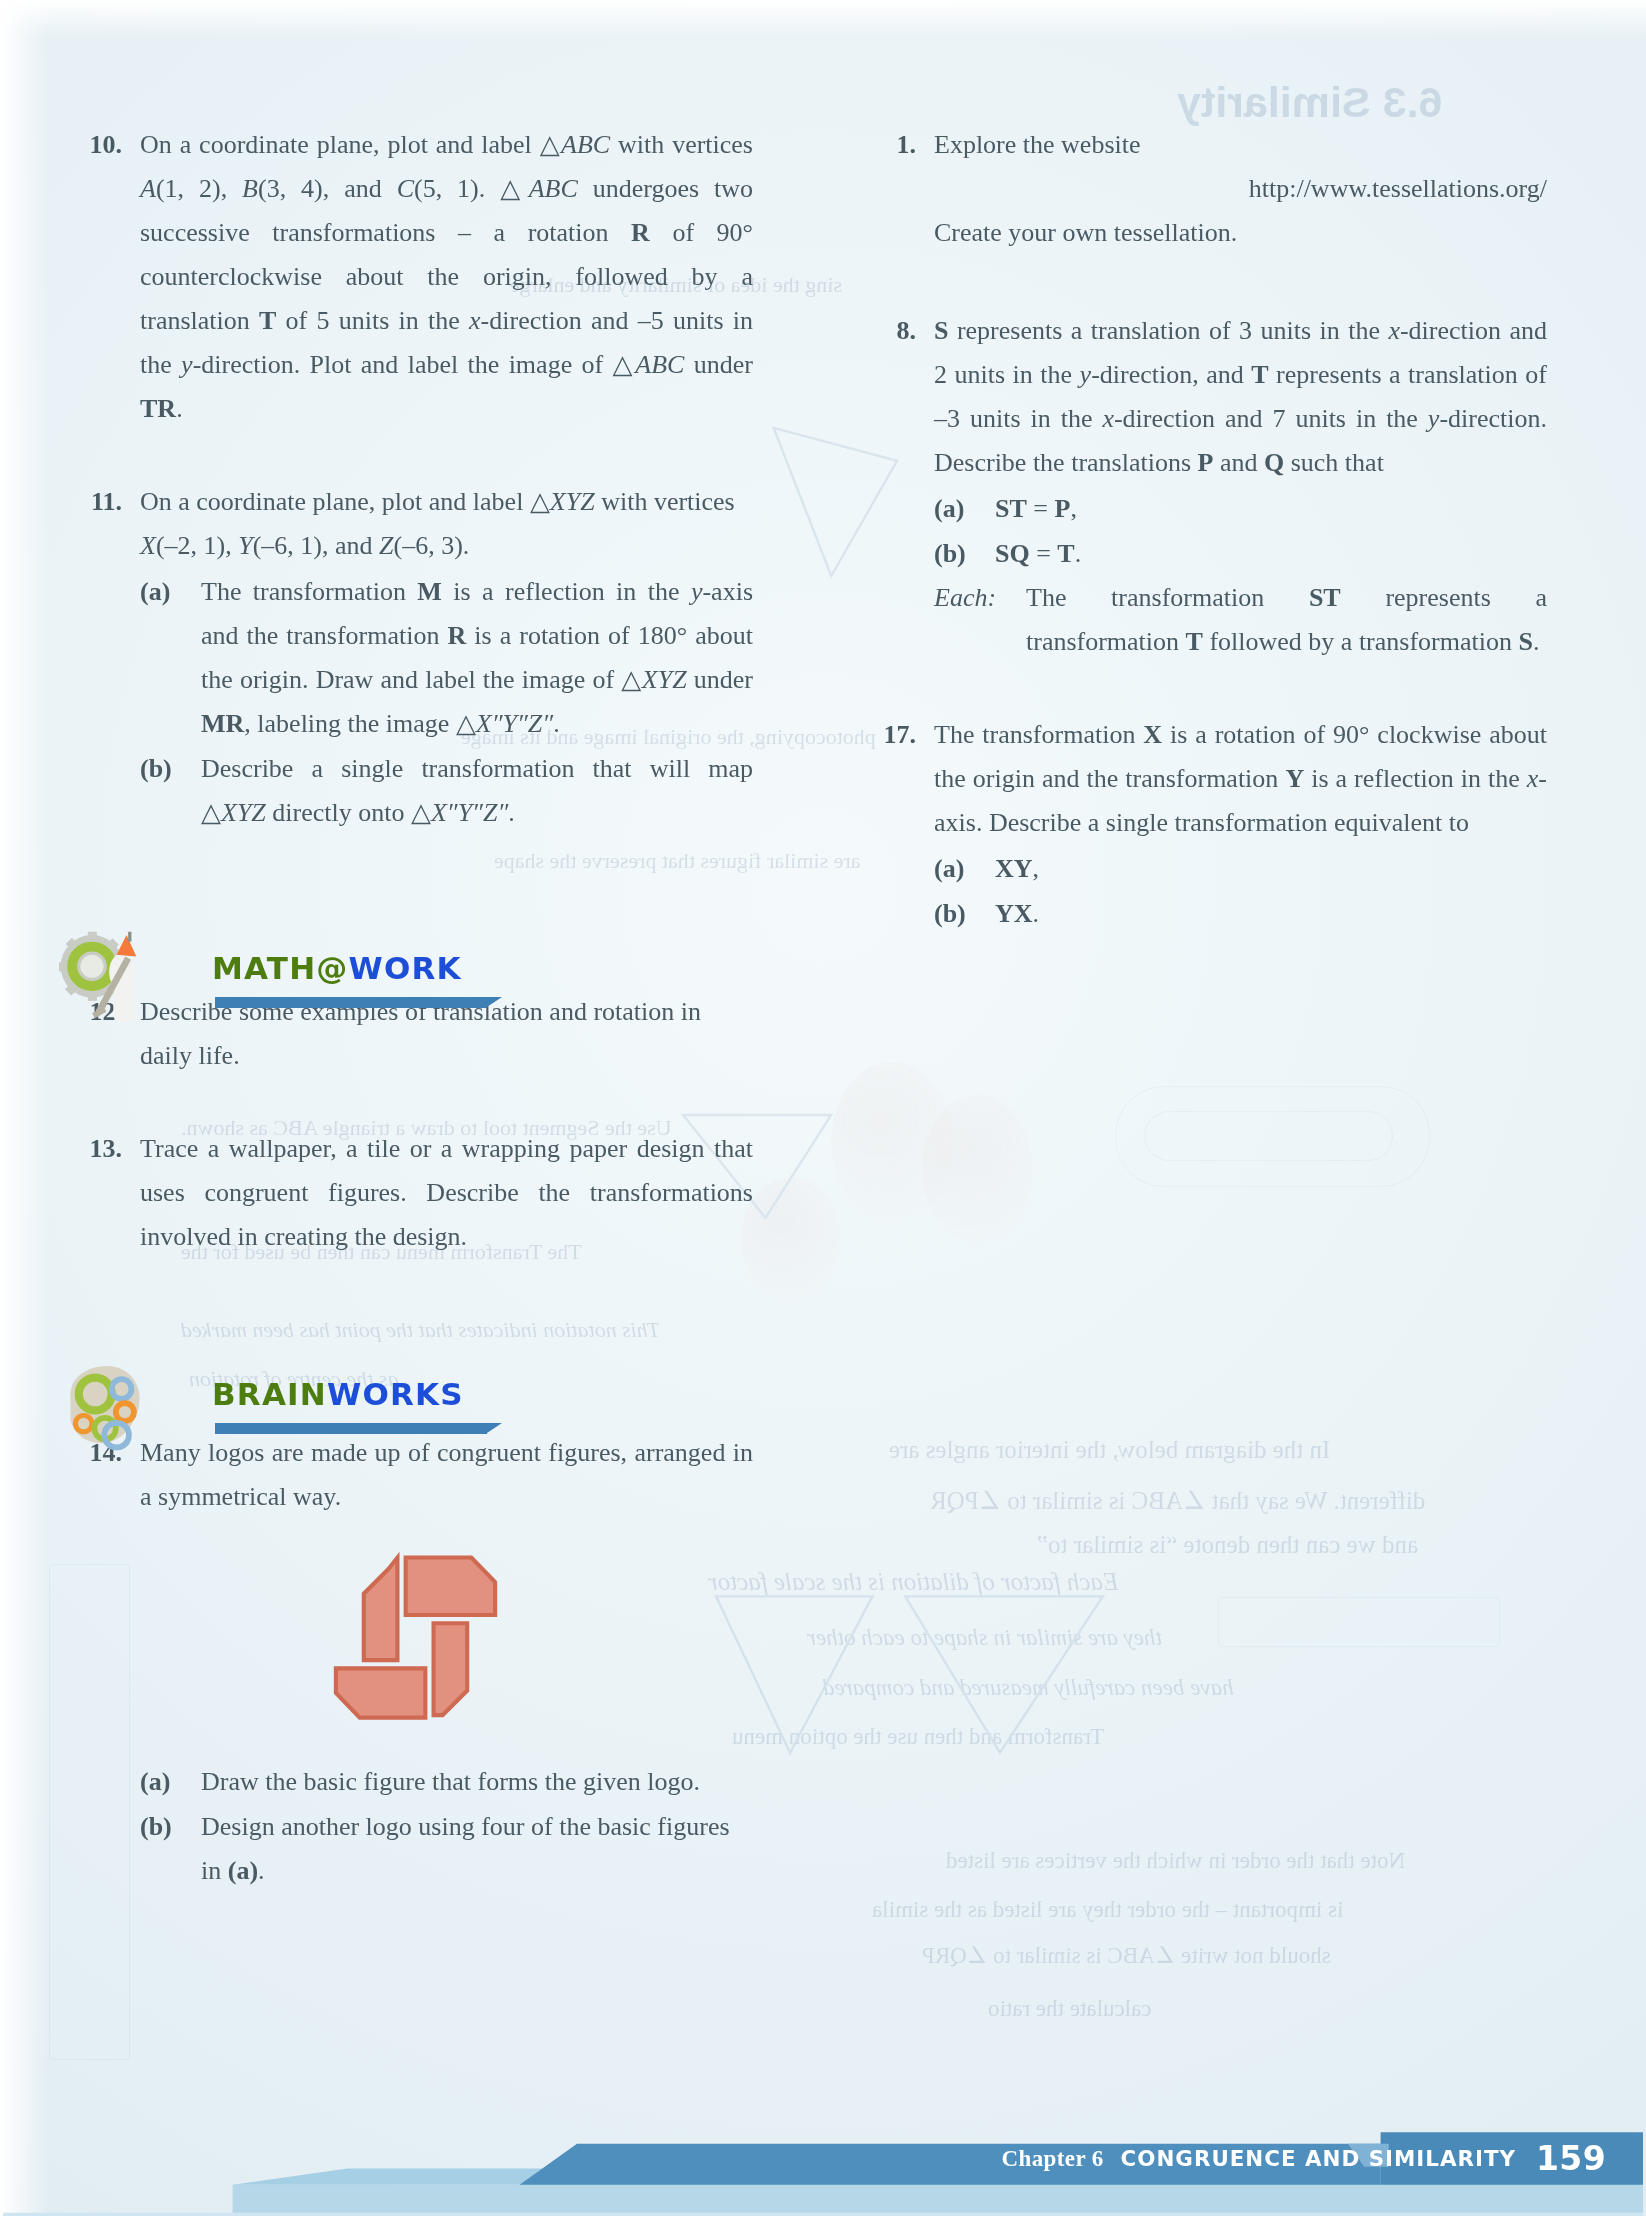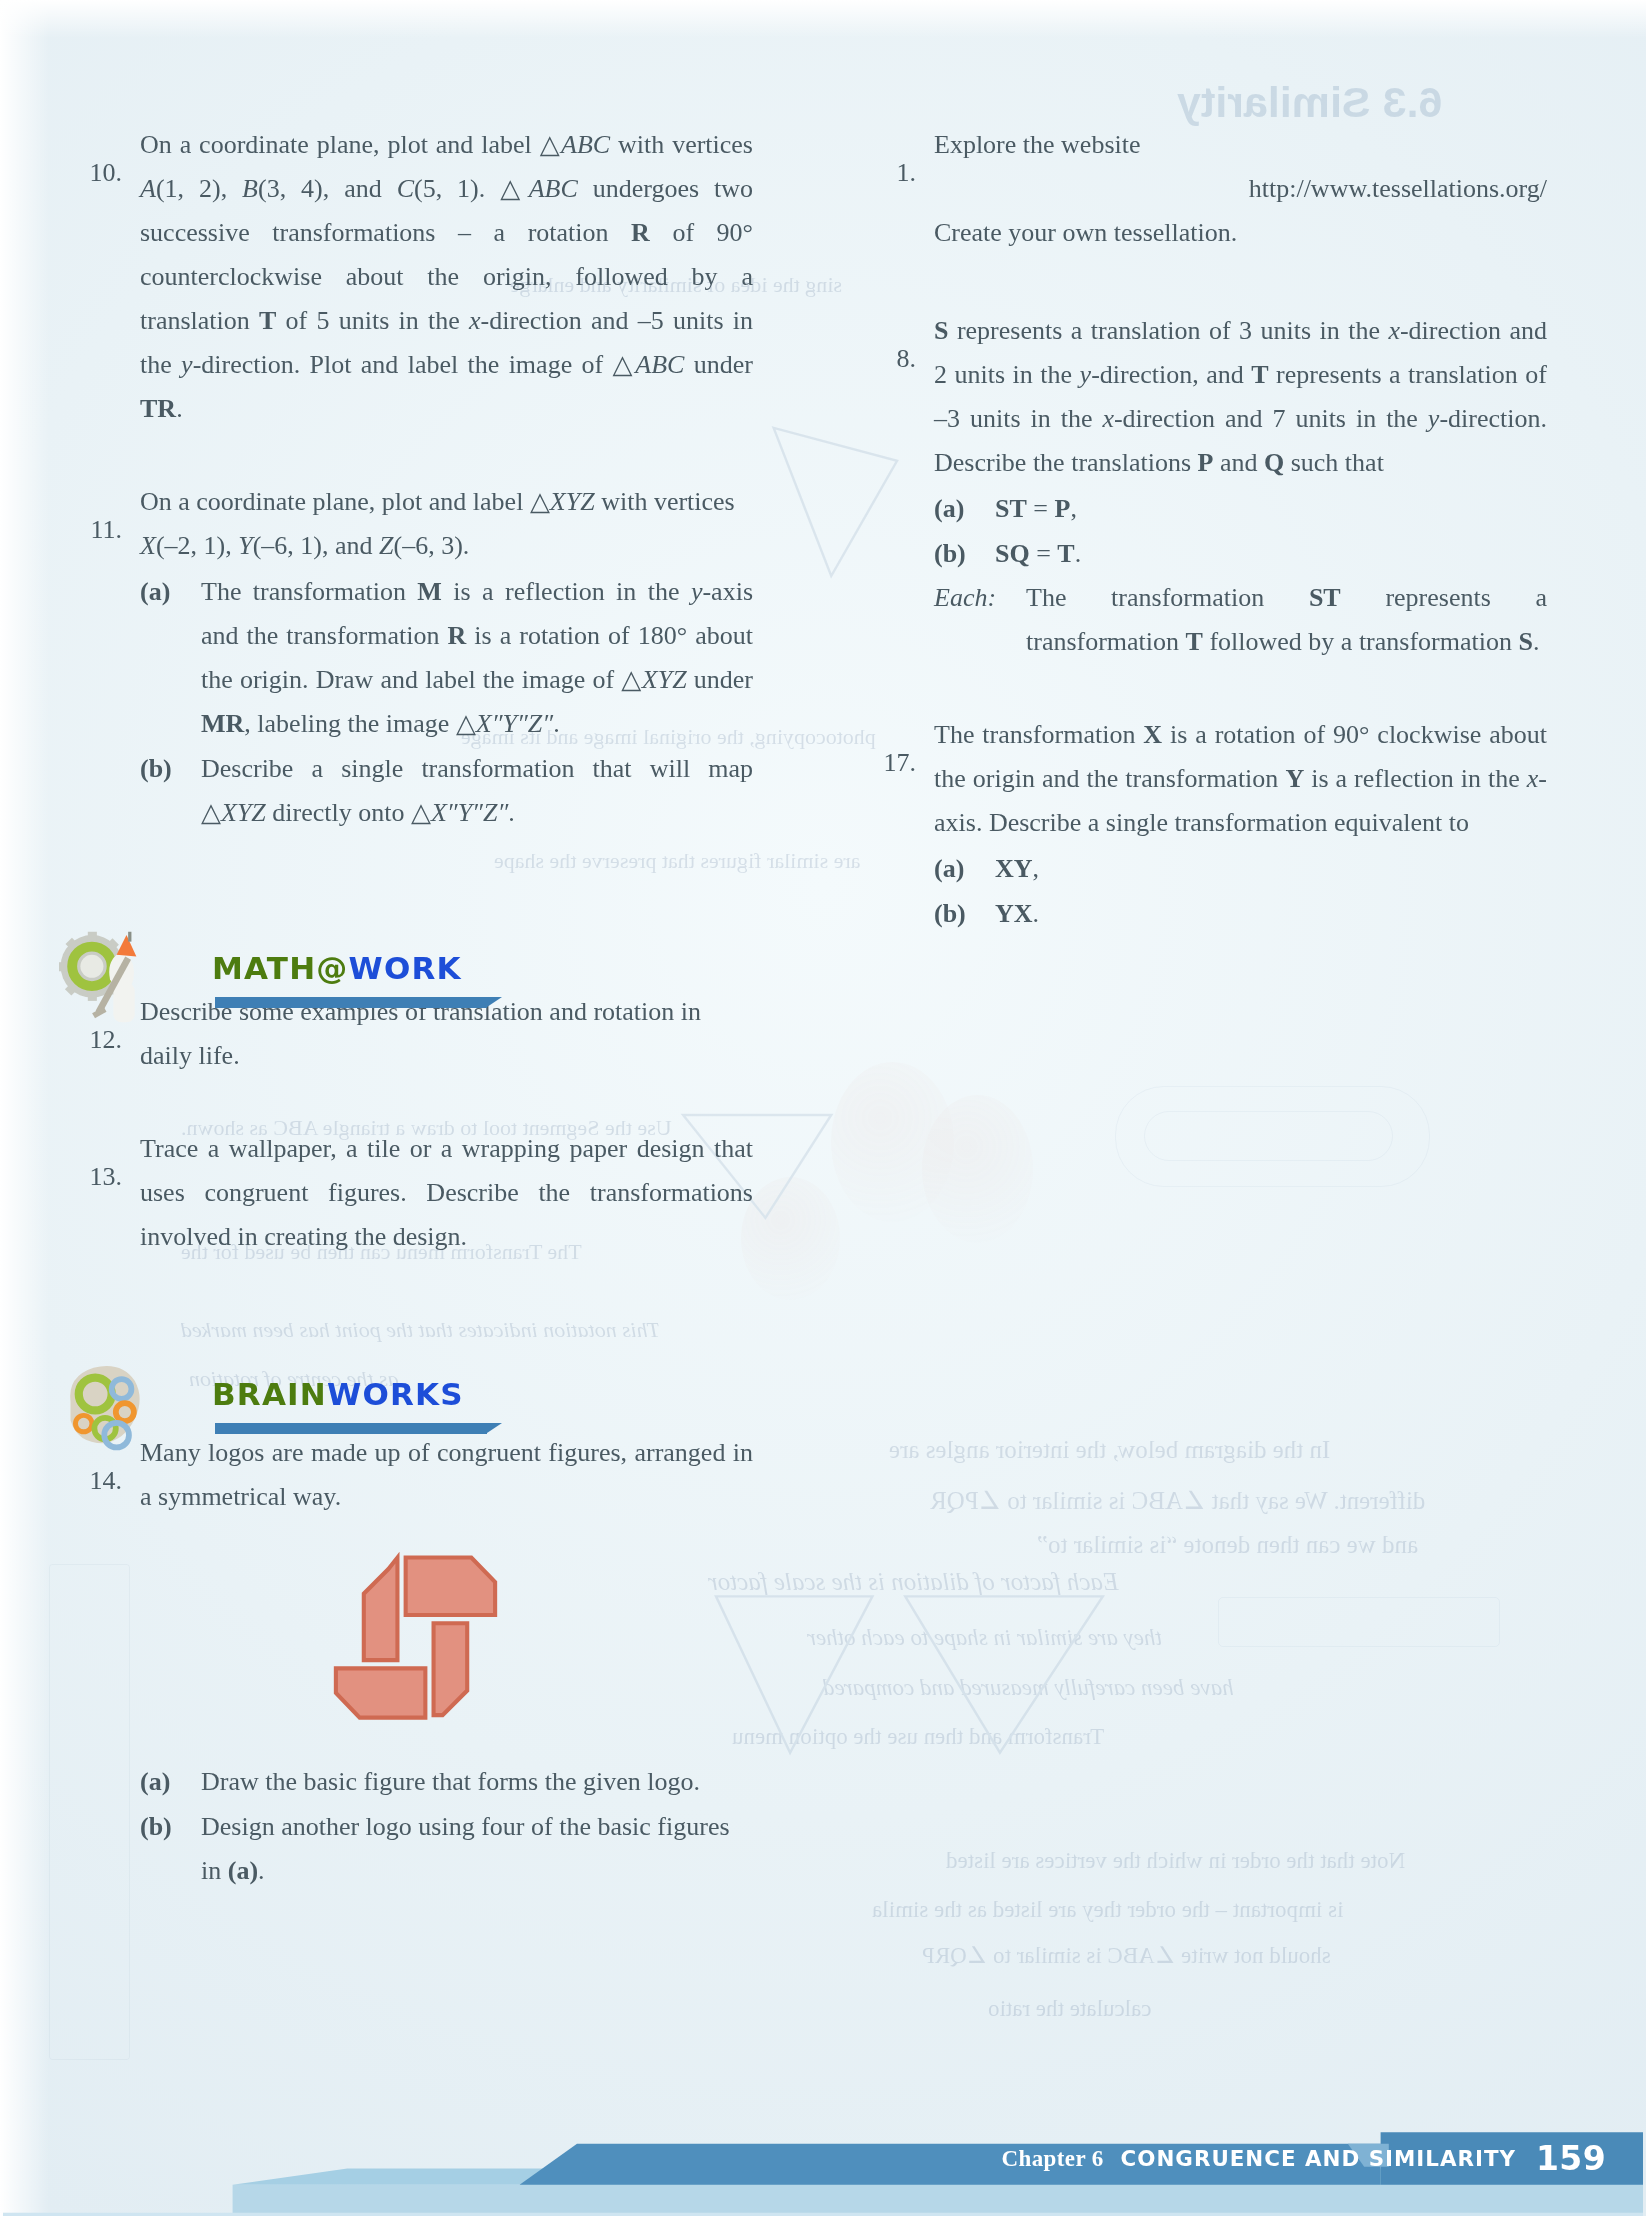--- a/index.html
+++ b/index.html
@@ -91,23 +91,22 @@
     margin-bottom: 44px;
     text-align: justify;
     text-justify: inter-word;
   }
   .qnum {
     position: absolute;
     left: 0;
     top: 0;
     width: 64px;
     text-align: right;
-    font-weight: normal;
+    font-weight: bold;
     font-family: "Liberation Serif", serif;
-    margin-top: 28px;
   }
   .qbody { display: block; }
 
   .subitem {
     position: relative;
     padding-left: 61px;
     text-align: justify;
     margin-top: 1.6px;
   }
   .sublabel {

